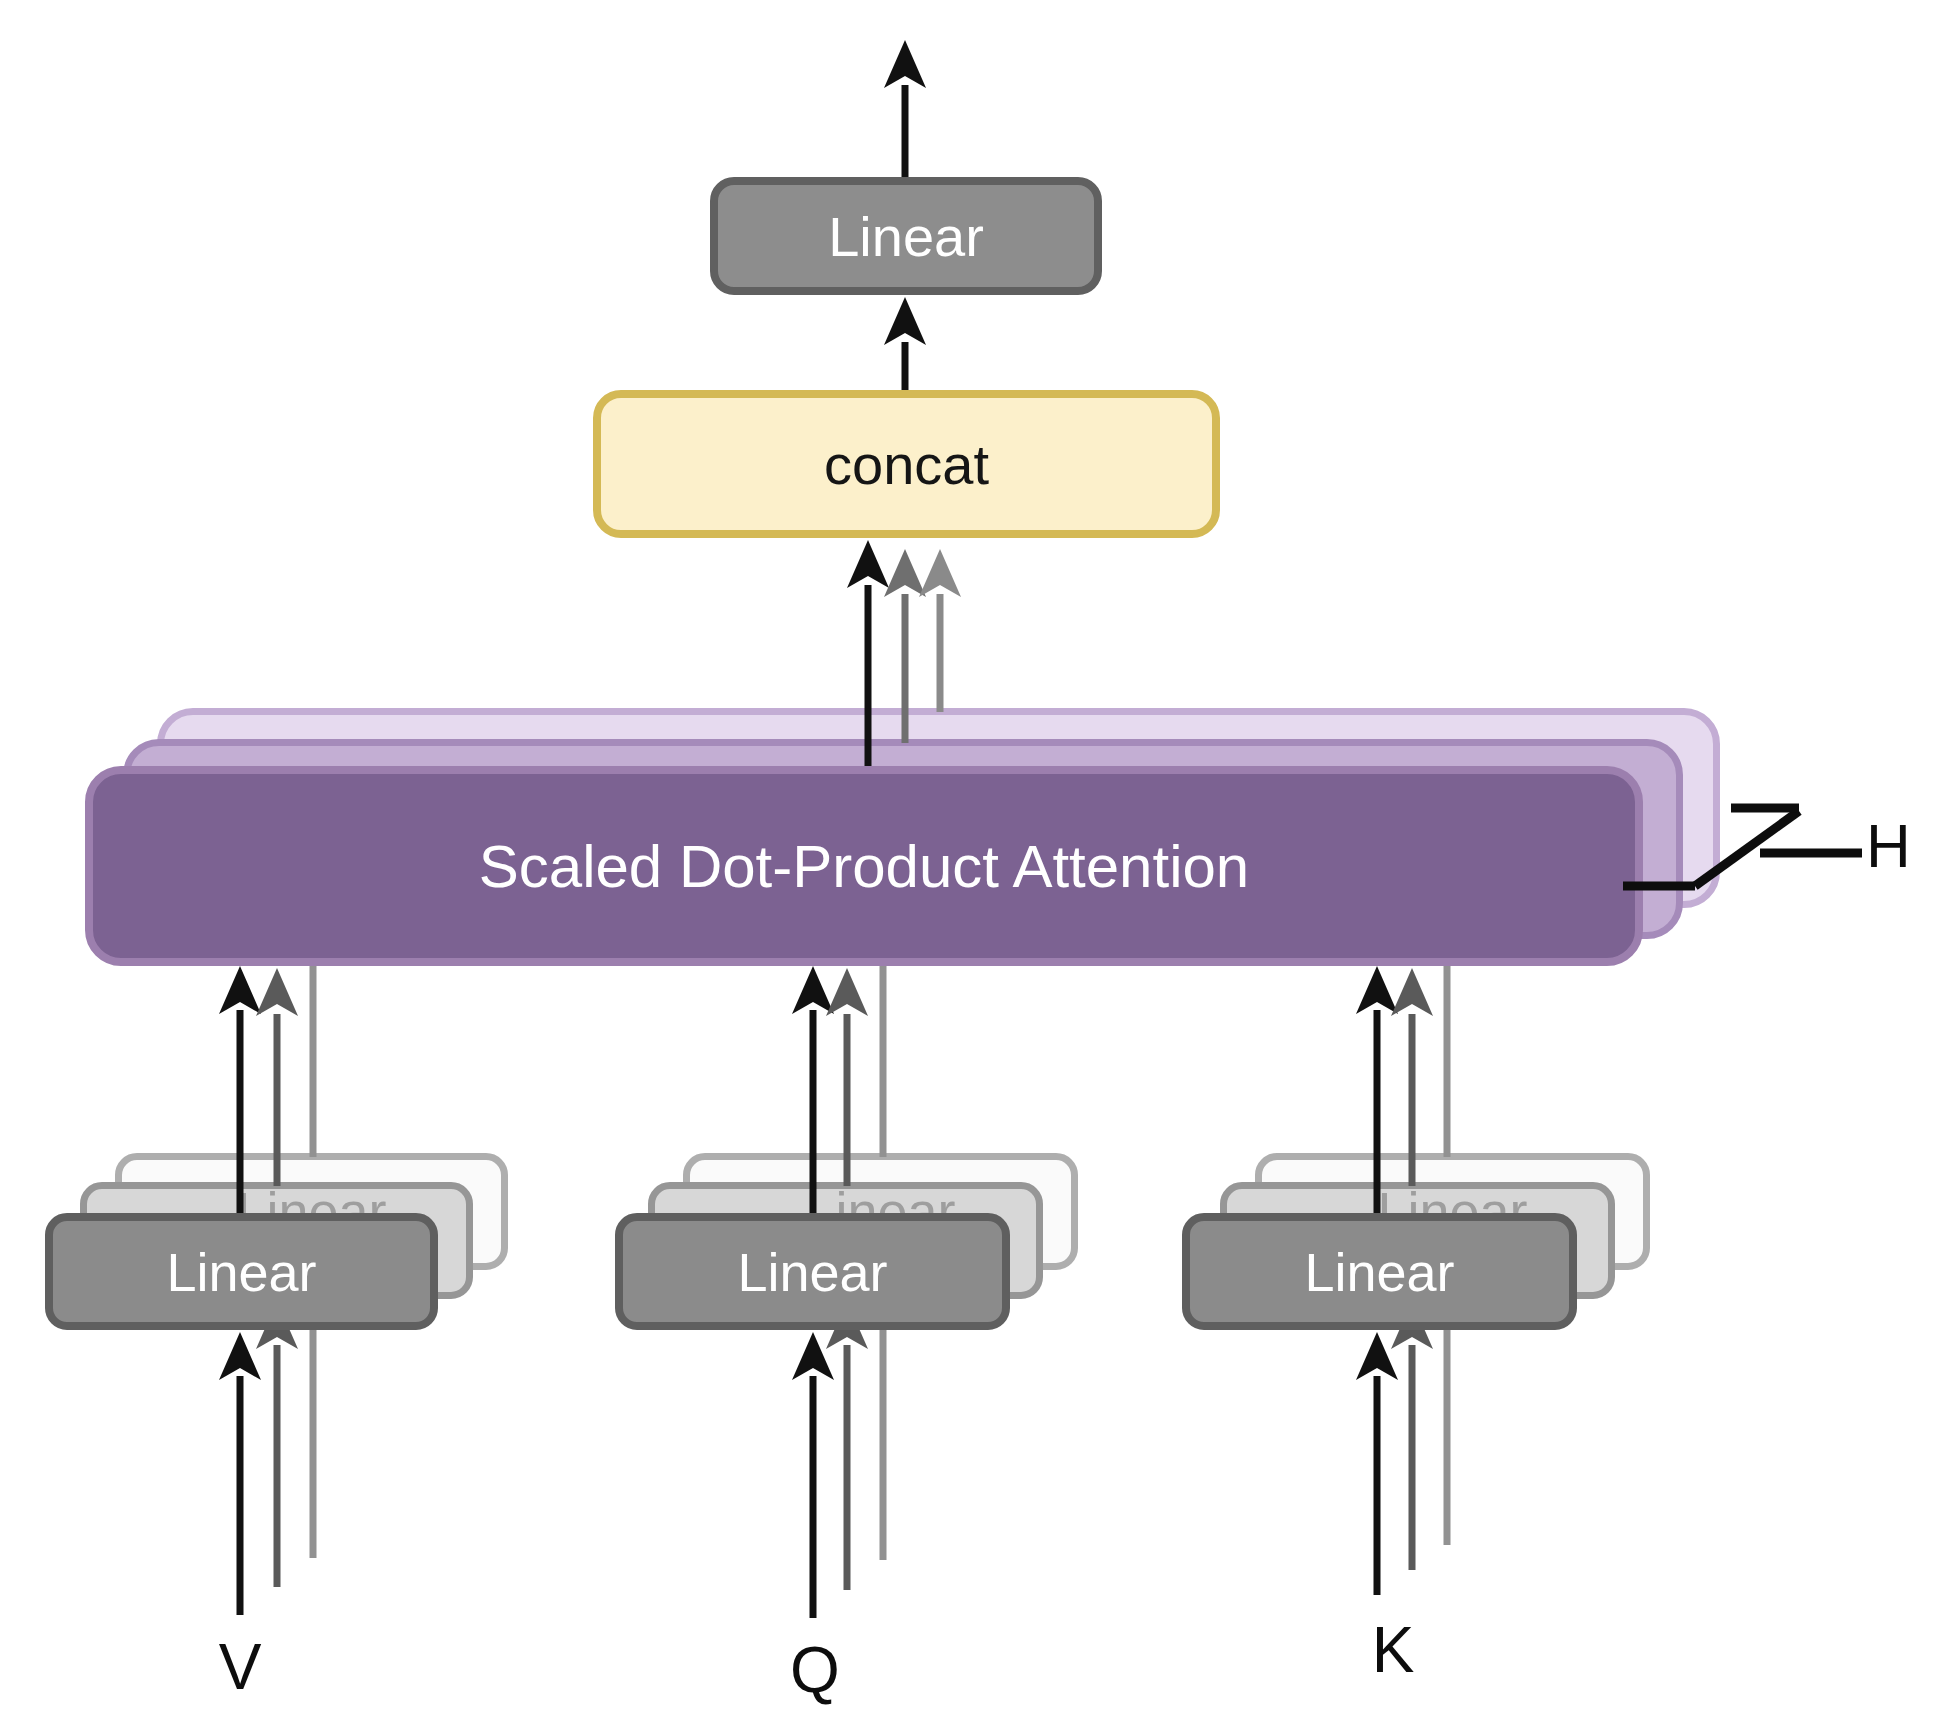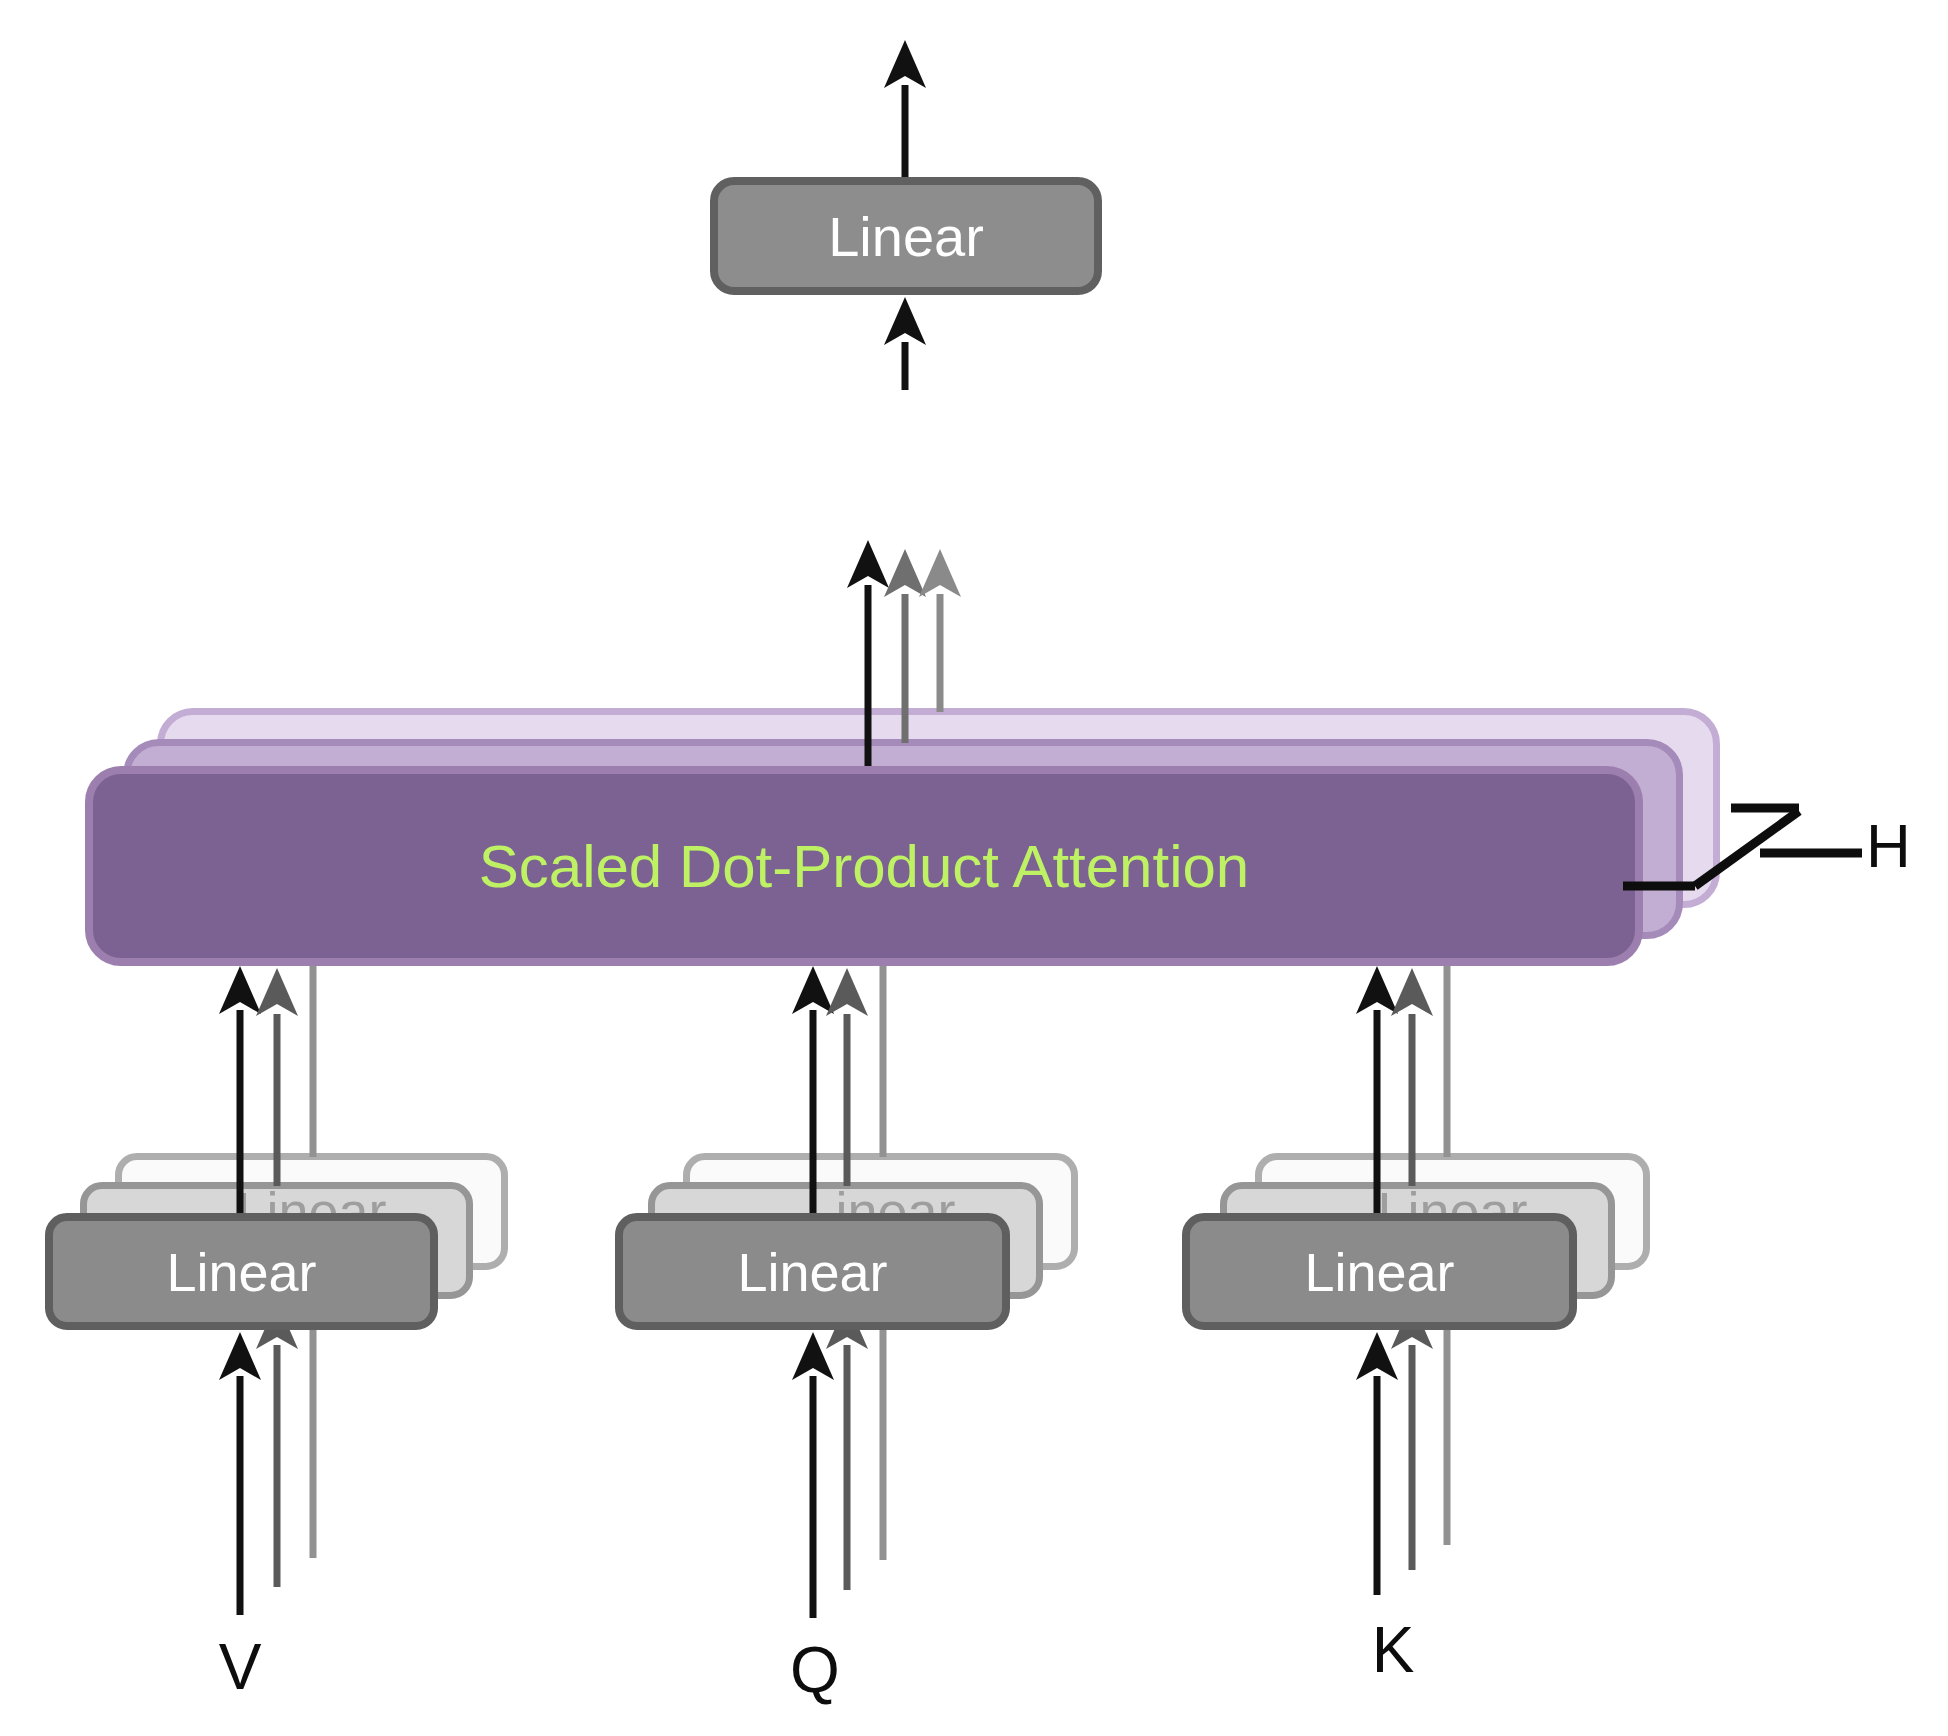--- a/index.html
+++ b/index.html
@@ -40,21 +40,21 @@
     left: 157px; top: 708px; width: 1563px; height: 200px;
     background: #e6daef; border: 7px solid #c3add4; border-radius: 36px; z-index: 2;
   }
   .attn-middle {
     left: 123px; top: 739px; width: 1560px; height: 200px;
     background: #c3aed3; border: 7px solid #a58bba; border-radius: 36px; z-index: 3;
   }
   .attn-front {
     left: 85px; top: 766px; width: 1558px; height: 200px;
     background: #7c6292; border: 8px solid #9c7fae; border-radius: 36px;
-    color: #bef264; font-size: 60px; z-index: 6;
+    color: #ffffff; font-size: 60px; z-index: 6;
   }
   
   .lin-back, .lin-middle, .lin-front { height: 117px; border-radius: 22px; }
   .lin-back   { top: 1153px; background: #fafafa; border: 7px solid #aeaeae; z-index: 2; }
   .lin-middle { top: 1182px; background: #d7d7d7; border: 7px solid #969696; z-index: 3; }
   .lin-front  { top: 1213px; background: #8b8b8b; border: 8px solid #5f5f5f;
                 color: #ffffff; font-size: 54px; z-index: 6; }
   .v-back   { left: 115px;  width: 393px; }
   .v-middle { left: 80px;   width: 393px; }
   .v-front  { left: 45px;   width: 393px; }
@@ -173,20 +173,23 @@
   <div class="box lin-front q-front">
     <span>Linear</span>
   </div>
   <div class="box lin-front k-front">
     <span>Linear</span>
   </div>
 
   <div class="box linear-top">
     <span>Linear</span>
   </div>
+  <div class="box concat-box">
+    <span>concat</span>
+  </div>
 
   <svg class="layer svg-top" viewBox="0 0 1948 1736">
     <g>
       <line x1="905" y1="390" x2="905" y2="342" stroke="#111111" stroke-width="7"></line>
       <path d="M905,297 l-21,48 l21,-12 l21,12 z" fill="#111111"></path>
     </g>
     <g>
       <line x1="905" y1="177" x2="905" y2="85" stroke="#111111" stroke-width="7"></line>
       <path d="M905,40 l-21,48 l21,-12 l21,12 z" fill="#111111"></path>
     </g>

